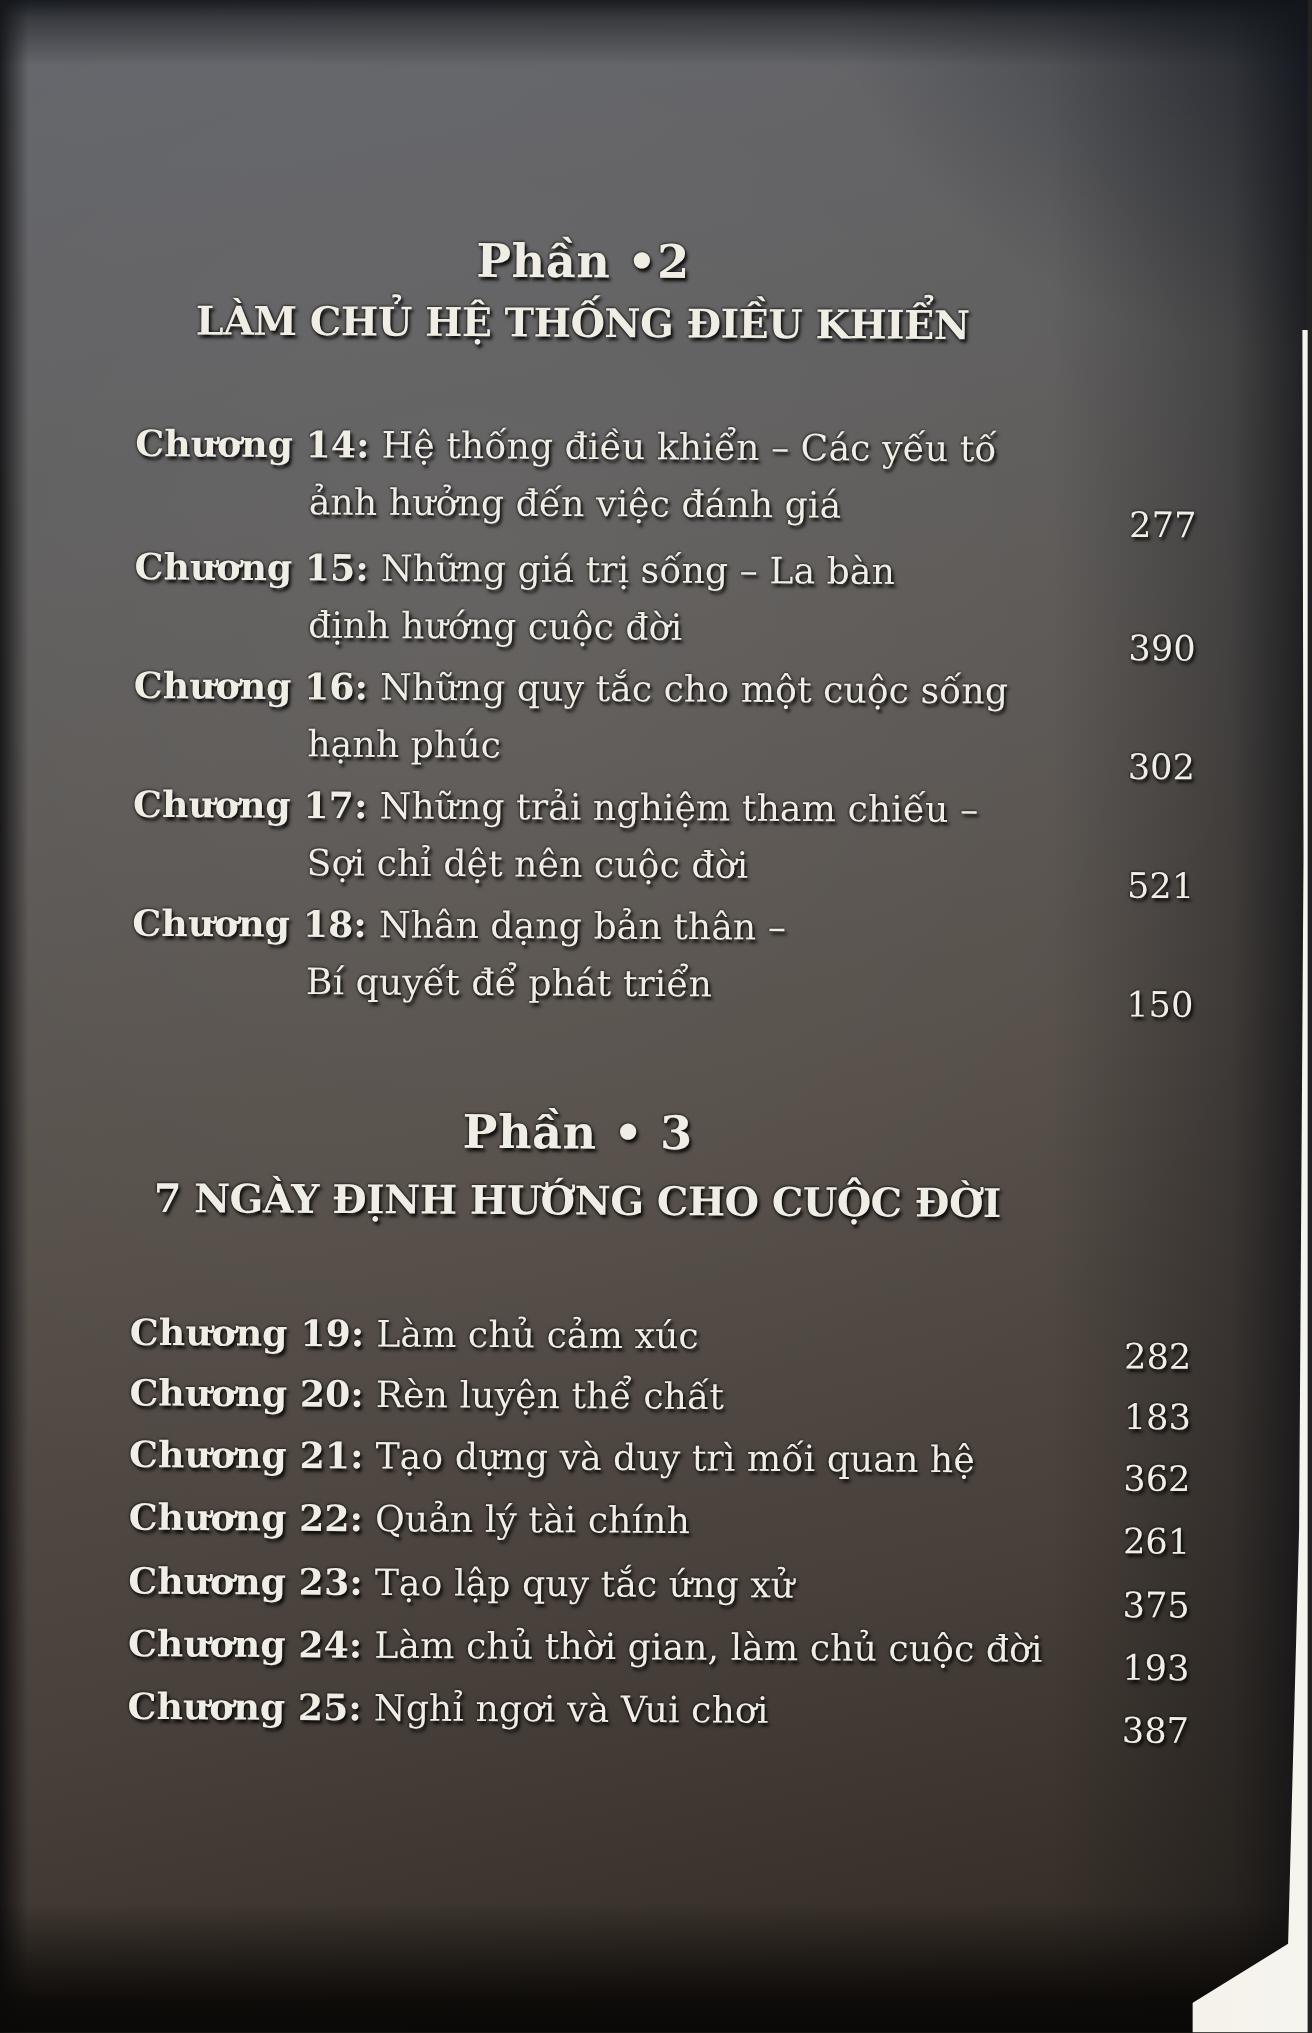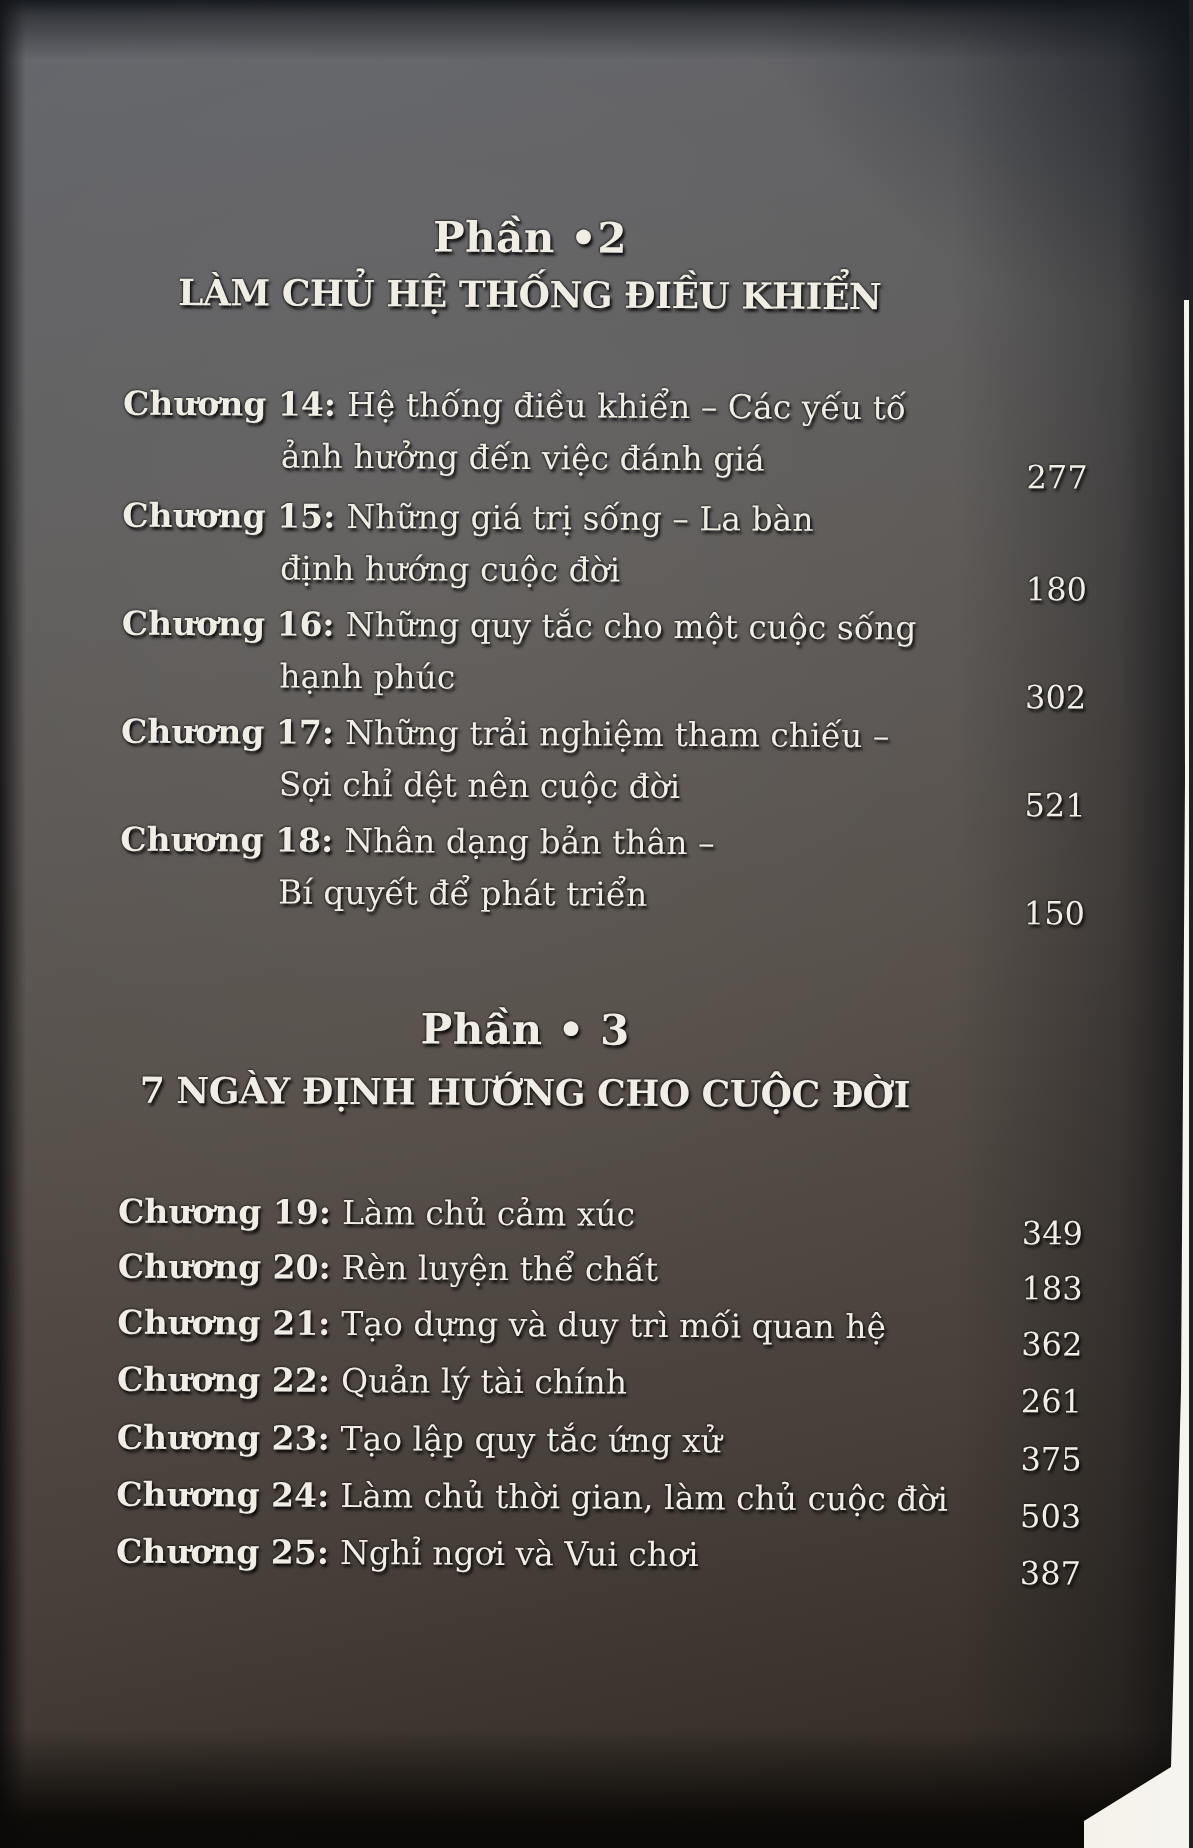--- a/index.html
+++ b/index.html
@@ -58,51 +58,51 @@
     <h2 class="part-title t-p2">LÀM CHỦ HỆ THỐNG ĐIỀU KHIỂN</h2>
     <h1 class="part-heading h-p3">Phần • 3</h1>
     <h2 class="part-title t-p3">7 NGÀY ĐỊNH HƯỚNG CHO CUỘC ĐỜI</h2>
     <div>
         <div class="entry" style="top: 380px;">
           <div class="l1"><span class="lab">Chương 14:</span><span class="txt">Hệ thống điều khiển – Các yếu tố</span></div>
           <div class="l2"><span class="txt">ảnh hưởng đến việc đánh giá</span><span class="pg">277</span></div>
         </div>
         <div class="entry" style="top: 492px;">
           <div class="l1"><span class="lab">Chương 15:</span><span class="txt">Những giá trị sống – La bàn</span></div>
-          <div class="l2"><span class="txt">định hướng cuộc đời</span><span class="pg">180</span></div>
+          <div class="l2"><span class="txt">định hướng cuộc đời</span><span class="pg">390</span></div>
         </div>
         <div class="entry" style="top: 600px;">
           <div class="l1"><span class="lab">Chương 16:</span><span class="txt">Những quy tắc cho một cuộc sống</span></div>
           <div class="l2"><span class="txt">hạnh phúc</span><span class="pg">302</span></div>
         </div>
         <div class="entry" style="top: 708px;">
           <div class="l1"><span class="lab">Chương 17:</span><span class="txt">Những trải nghiệm tham chiếu –</span></div>
           <div class="l2"><span class="txt">Sợi chỉ dệt nên cuộc đời</span><span class="pg">521</span></div>
         </div>
         <div class="entry" style="top: 816px;">
           <div class="l1"><span class="lab">Chương 18:</span><span class="txt">Nhân dạng bản thân –</span></div>
           <div class="l2"><span class="txt">Bí quyết để phát triển</span><span class="pg">150</span></div>
         </div>
         <div class="entry" style="top: 1188px;">
-          <div class="l1"><span class="lab">Chương 19:</span><span class="txt">Làm chủ cảm xúc</span><span class="pg">349</span></div>
+          <div class="l1"><span class="lab">Chương 19:</span><span class="txt">Làm chủ cảm xúc</span><span class="pg">282</span></div>
         </div>
         <div class="entry" style="top: 1243px;">
           <div class="l1"><span class="lab">Chương 20:</span><span class="txt">Rèn luyện thể chất</span><span class="pg">183</span></div>
         </div>
         <div class="entry" style="top: 1299px;">
           <div class="l1"><span class="lab">Chương 21:</span><span class="txt">Tạo dựng và duy trì mối quan hệ</span><span class="pg">362</span></div>
         </div>
         <div class="entry" style="top: 1356px;">
           <div class="l1"><span class="lab">Chương 22:</span><span class="txt">Quản lý tài chính</span><span class="pg">261</span></div>
         </div>
         <div class="entry" style="top: 1414px;">
           <div class="l1"><span class="lab">Chương 23:</span><span class="txt">Tạo lập quy tắc ứng xử</span><span class="pg">375</span></div>
         </div>
         <div class="entry" style="top: 1471px;">
-          <div class="l1"><span class="lab">Chương 24:</span><span class="txt">Làm chủ thời gian, làm chủ cuộc đời</span><span class="pg">503</span></div>
+          <div class="l1"><span class="lab">Chương 24:</span><span class="txt">Làm chủ thời gian, làm chủ cuộc đời</span><span class="pg">193</span></div>
         </div>
         <div class="entry" style="top: 1528px;">
           <div class="l1"><span class="lab">Chương 25:</span><span class="txt">Nghỉ ngơi và Vui chơi</span><span class="pg">387</span></div>
         </div>
       </div>
   </div>
   <div class="paper-edge"></div>
 </div>
 
 </body></html>

